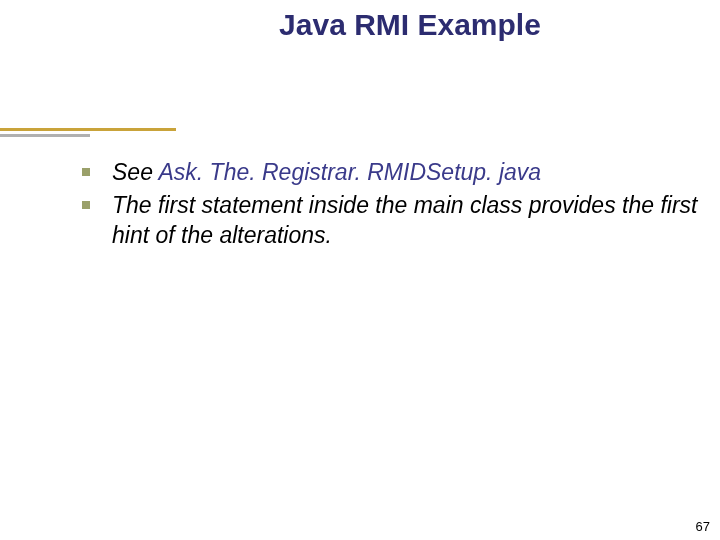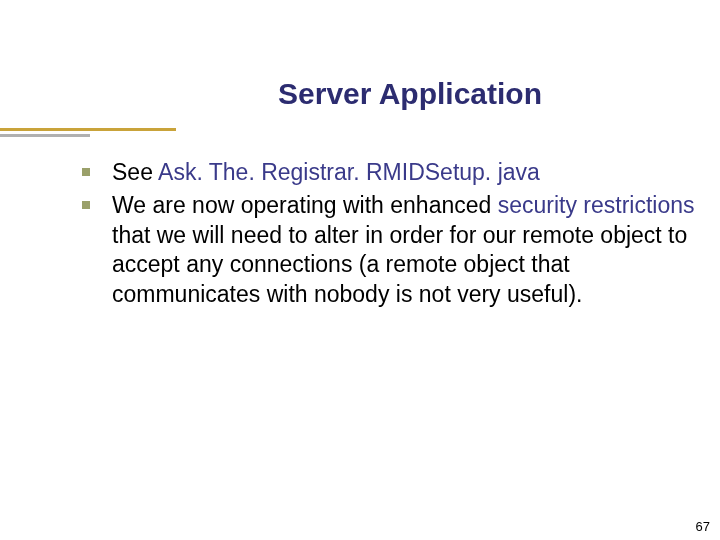--- a/index.html
+++ b/index.html
@@ -45,20 +45,21 @@
     top: 134px;
     width: 90px;
     height: 3px;
     background: #b0b0b0;
   }
   .content {
     position: absolute;
     top: 158px;
     left: 72px;
     right: 12px;
+    font-style: italic;
   }
   ul.bullets {
     list-style: none;
     margin: 0;
     padding: 0;
   }
   ul.bullets > li {
     position: relative;
     padding-left: 40px;
     font-size: 23px;
@@ -85,33 +86,32 @@
     font-size: 13px;
     color: #000;
   }
 </style>
 </head>
 <body>
 
 <div class="slide">
 
   <div class="title">
+    <span>Java RMI Example</span><br>
     <br>
-    <br>
-    <span>Server Application</span>
   </div>
 
   <div class="deco-gold"></div>
   <div class="deco-gray"></div>
 
   <div class="content">
     <ul class="bullets">
       <li>
         <span>See </span><span class="highlight">Ask. The. Registrar. RMIDSetup. java</span><span></span>
       </li>
       <li>
-        <span>We are now operating with enhanced </span><span class="highlight">security restrictions</span><span> that we will need to alter in order for our remote object to accept any connections (a remote object that communicates with nobody is not very useful).</span>
+        <span>The first statement inside the main class provides the first hint of the alterations.</span><span class="highlight"></span><span></span>
       </li>
     </ul>
   </div>
 
   <div class="pagenum">67</div>
 </div>
 
 </body></html>

